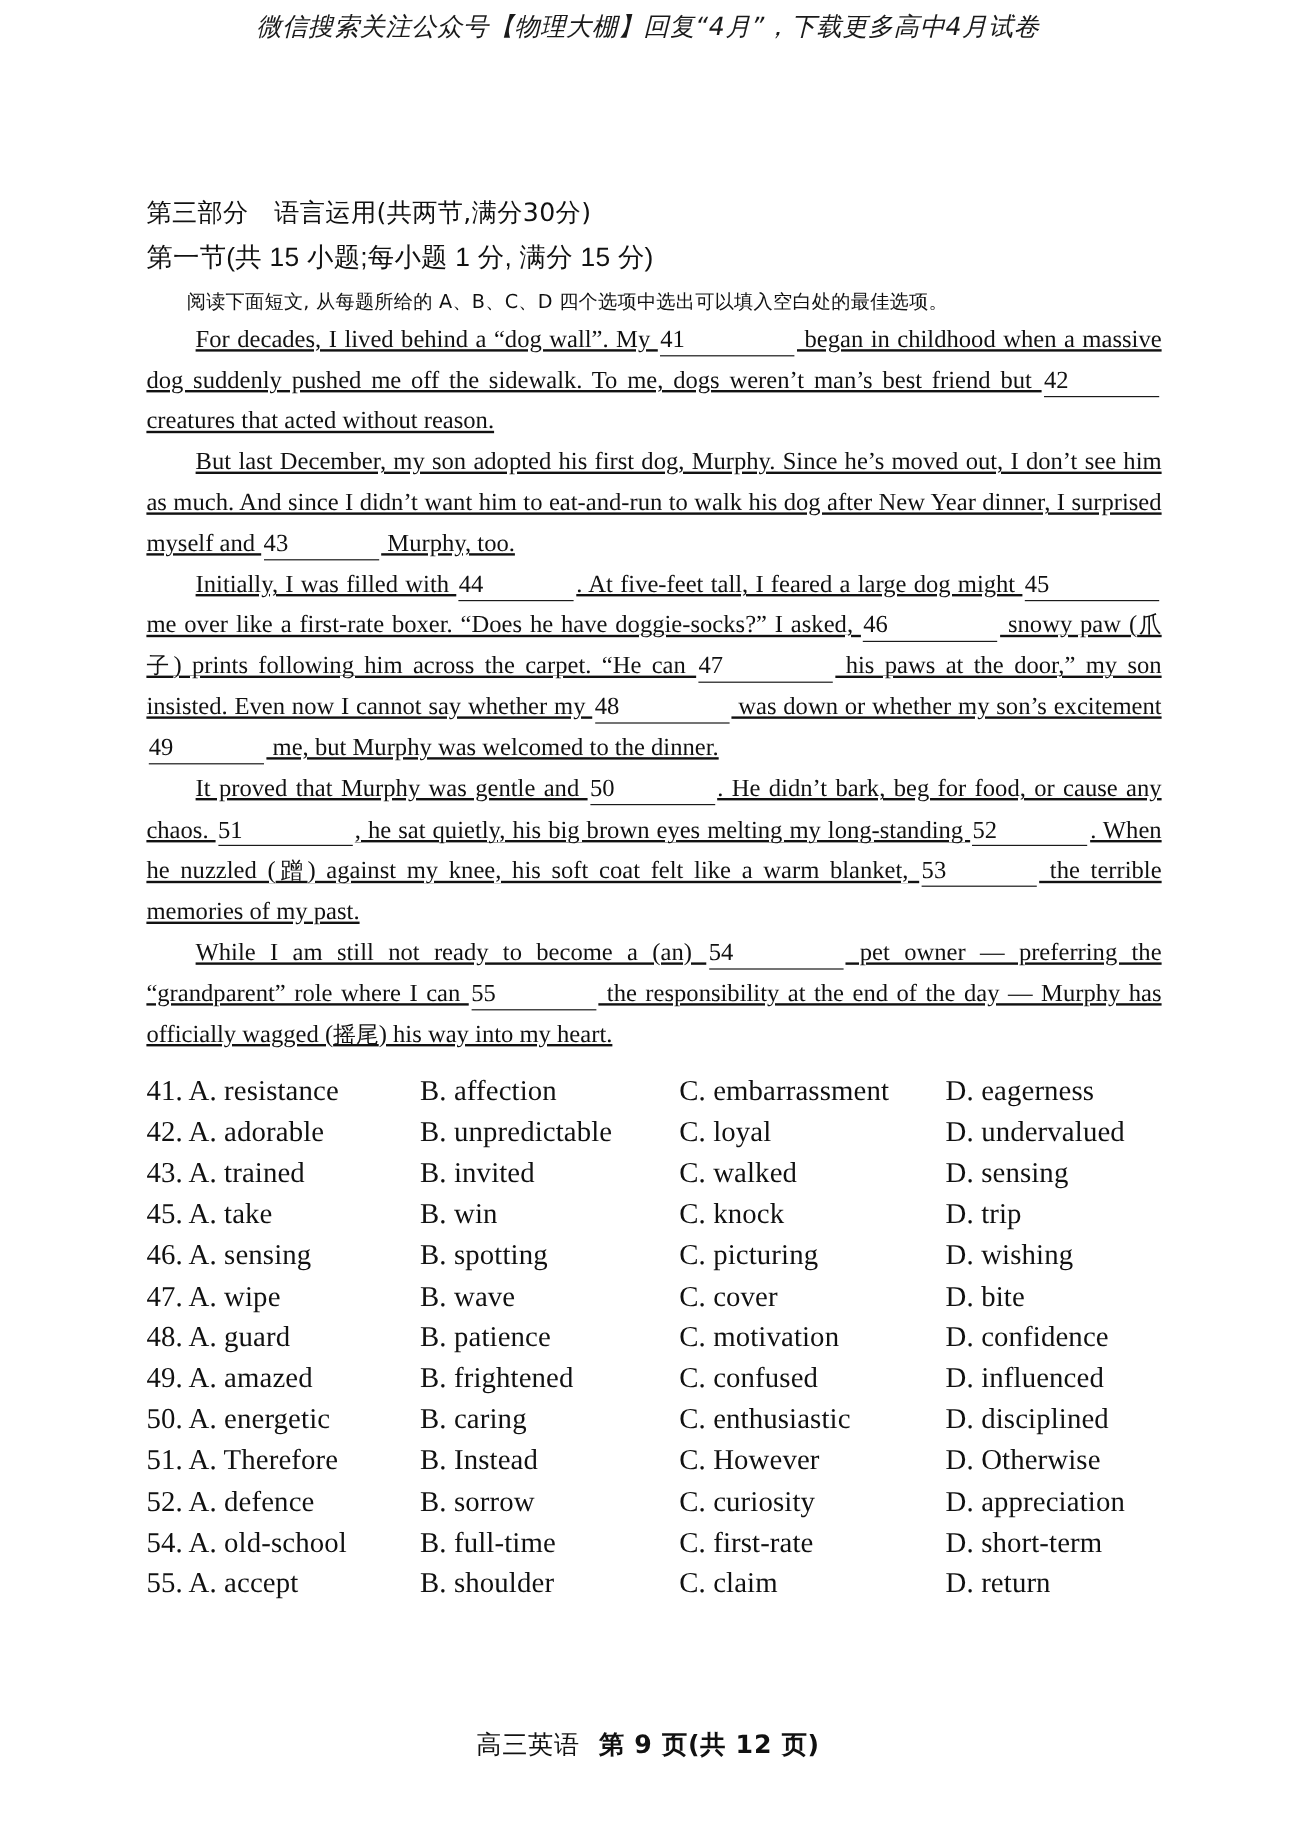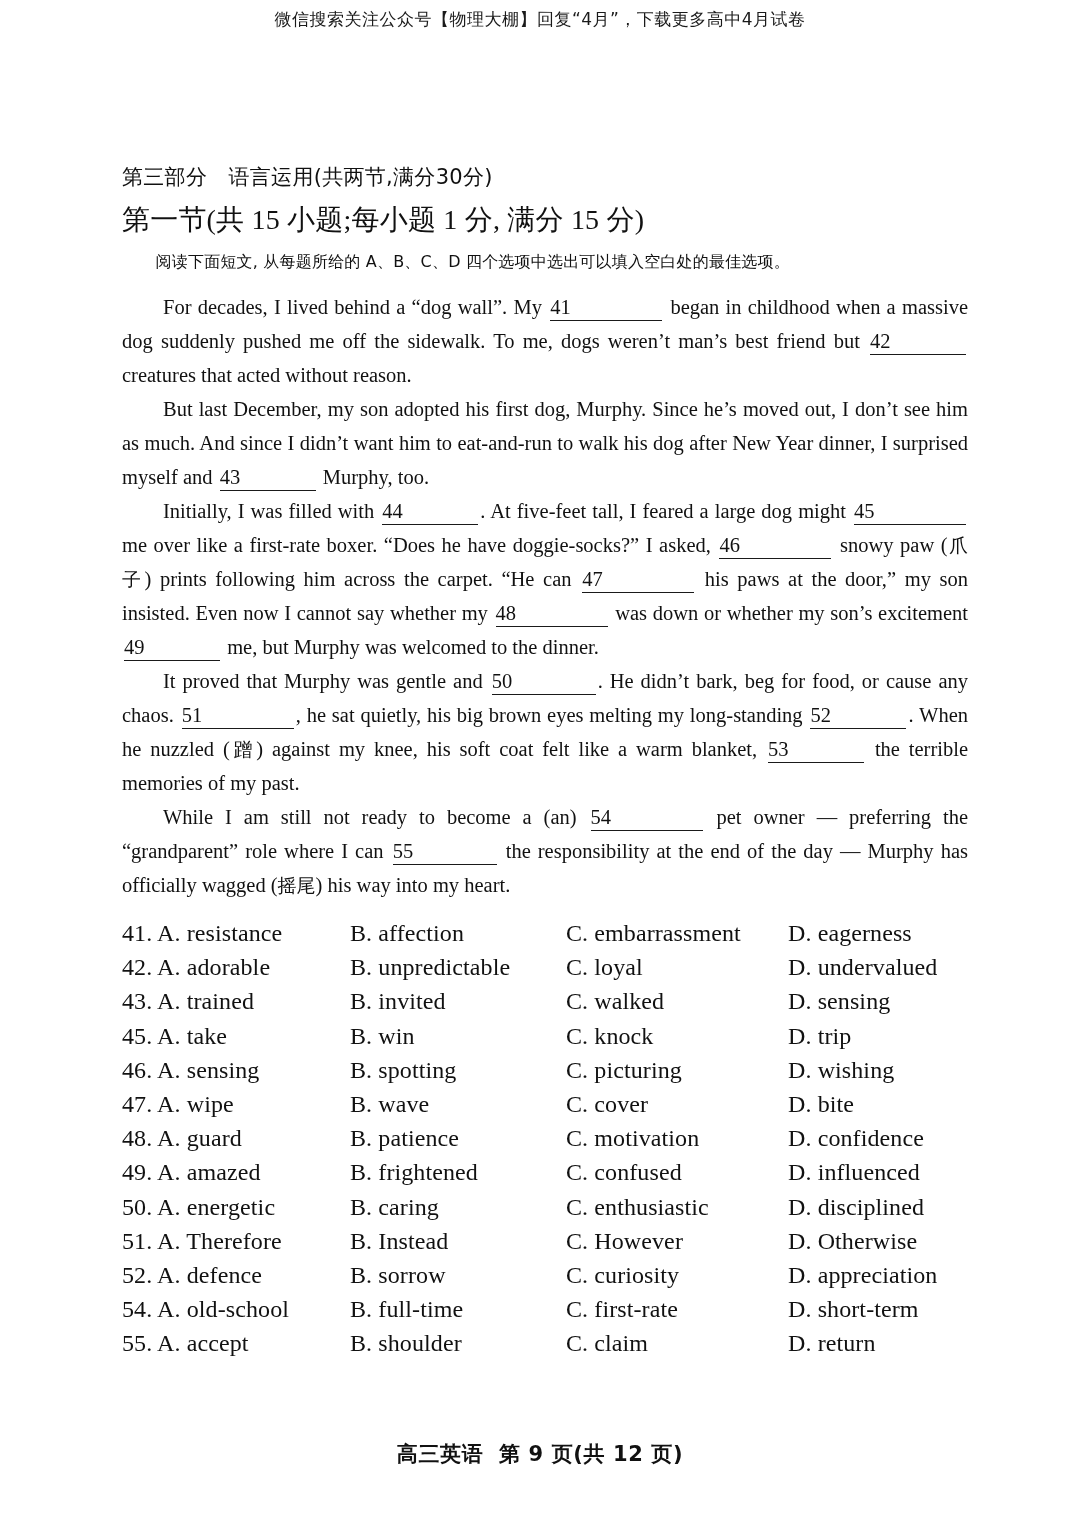--- a/index.html
+++ b/index.html
@@ -18,68 +18,70 @@
   }
 
   
   .promo-header {
     position: absolute;
     top: 8px;
     left: 0;
     width: 1080px;
     text-align: center;
     font-family: "DejaVu Sans", "Liberation Sans", sans-serif;
-    font-size: 17px;
+    font-size: 21px;
     letter-spacing: 0.5px;
     color: #1a1a1a;
     white-space: nowrap;
+    font-style: italic;
   }
 
   
   .page {
     position: absolute;
     top: 160px;
     left: 122px;
     width: 846px;
   }
 
   .sec-title {
     font-family: "DejaVu Sans", "Liberation Sans", sans-serif;
     font-size: 21px;
     font-weight: normal;
     line-height: 1.62;
     letter-spacing: 0.3px;
     white-space: nowrap;
   }
 
   .sec-sub {
-    font-family: Liberation Serif, serif;
-    font-size: 28px;
+    font-family: Liberation Sans, sans-serif;
+    font-size: 22px;
     line-height: 1.72;
     letter-spacing: 0.2px;
     white-space: nowrap;
     margin-top: 2px;
   }
 
   .instr {
     font-family: "DejaVu Sans", "Liberation Sans", sans-serif;
     font-size: 16px;
     line-height: 1.78;
     letter-spacing: 0.2px;
     margin-top: 4px;
     text-align: justify;
     text-justify: inter-character;
   }
   .instr .indent { display: inline-block; width: 2.1em; }
 
   
   .passage {
-    margin-top: 13px;
+    margin-top: 0;
     font-size: 20.5px;
     line-height: 1.66;
+    text-decoration: underline;
   }
   .para {
     text-align: justify;
     text-align-last: left;
     margin: 0 0 0 0;
     padding: 0;
   }
   .para .indent { display: inline-block; width: 2.0em; }
 
   
@@ -126,21 +128,21 @@
     width: 1080px;
     text-align: center;
     font-family: "DejaVu Sans", "Liberation Sans", sans-serif;
     font-size: 21px;
     font-weight: bold;
     letter-spacing: 0.6px;
     white-space: nowrap;
   }
   .footer .f-serif {
     font-family: "Liberation Serif", "DejaVu Serif", serif;
-    font-weight: bold;
+    font-weight: normal;
   }
 </style>
 </head>
 <body>
 
 <div class="promo-header">微信搜索关注公众号【物理大棚】回复“4月”，下载更多高中4月试卷</div>
 
 <div class="page">
 
   <div class="sec-title">第三部分　语言运用(共两节,满分30分)</div>

